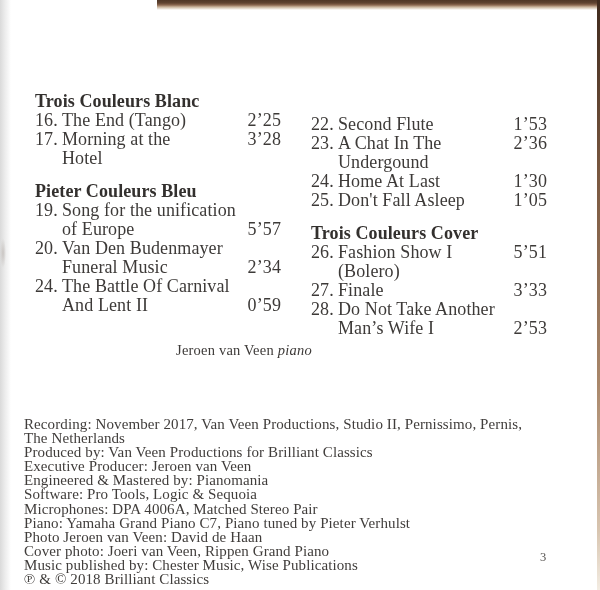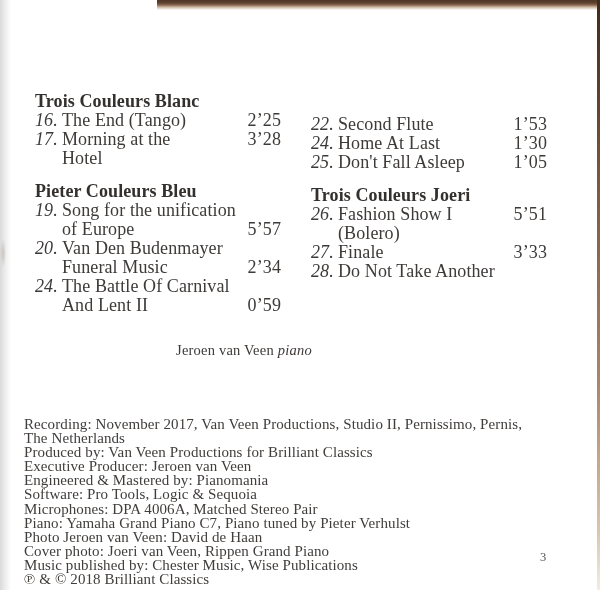--- a/index.html
+++ b/index.html
@@ -31,21 +31,21 @@
     position:absolute;top:238px;left:0;width:6px;height:30px;
     background:radial-gradient(closest-side,#c9c5c2,rgba(255,255,255,0));
   }
   
   .col{position:absolute;font-size:18px;line-height:19px;letter-spacing:0.1px;}
   .col-left{left:35px;top:92px;width:246px;}
   .col-right{left:311px;top:115px;width:236px;}
   .sec-gap{margin-top:14px;}
   .heading{font-weight:bold;color:#33302e;}
   .trow{display:flex;}
-  .tnum{flex:none;width:27px;font-style:italic;}
+  .tnum{flex:none;width:27px;}
   .ttitle{flex:1;}
   .ttime{flex:none;text-align:right;margin-left:39px;}
   
   .performer{
     position:absolute;top:342px;left:0;width:488px;text-align:center;
     font-size:14.5px;color:#3d3a38;letter-spacing:0.2px;
   }
   .performer .instrument{font-style:italic;margin-left:4px;}
   
   .credits{
@@ -116,46 +116,56 @@
   </div>
 
   <div class="col col-right">
     <div class="sec">
       <div class="trow">
         <span class="tnum">22.</span>
         <span class="ttitle">Second Flute</span>
         <span class="ttime">1’53</span>
       </div>
       <div class="trow">
+        <span class="tnum">23.</span>
+        <span class="ttitle">A Chat In The Undergound</span>
+        <span class="ttime">2’36</span>
+      </div>
+      <div class="trow">
         <span class="tnum">24.</span>
         <span class="ttitle">Home At Last</span>
         <span class="ttime">1’30</span>
       </div>
       <div class="trow">
         <span class="tnum">25.</span>
         <span class="ttitle">Don't Fall Asleep</span>
         <span class="ttime">1’05</span>
       </div>
     </div>
 
     <div class="sec sec-gap">
-      <div class="heading">Trois Couleurs Joeri</div>
+      <div class="heading">Trois Couleurs Cover</div>
       <div class="trow">
         <span class="tnum">26.</span>
         <span class="ttitle">Fashion Show I (Bolero)</span>
         <span class="ttime">5’51</span>
       </div>
       <div class="trow">
         <span class="tnum">27.</span>
         <span class="ttitle">Finale</span>
         <span class="ttime">3’33</span>
       </div>
       <div class="trow">
         <span class="tnum">28.</span>
         <span class="ttitle">Do Not Take Another</span>
+      </div>
+      <div class="trow">
+        <span class="tnum"></span>
+        <span class="ttitle">Man’s Wife I</span>
+        <span class="ttime">2’53</span>
       </div>
     </div>
   </div>
 
   <div class="performer">
     <span>Jeroen van Veen</span><span class="instrument">piano</span>
   </div>
 
   <div class="credits">
     <div class="credit-line">Recording: November 2017, Van Veen Productions, Studio II, Pernissimo, Pernis, The Netherlands</div>

